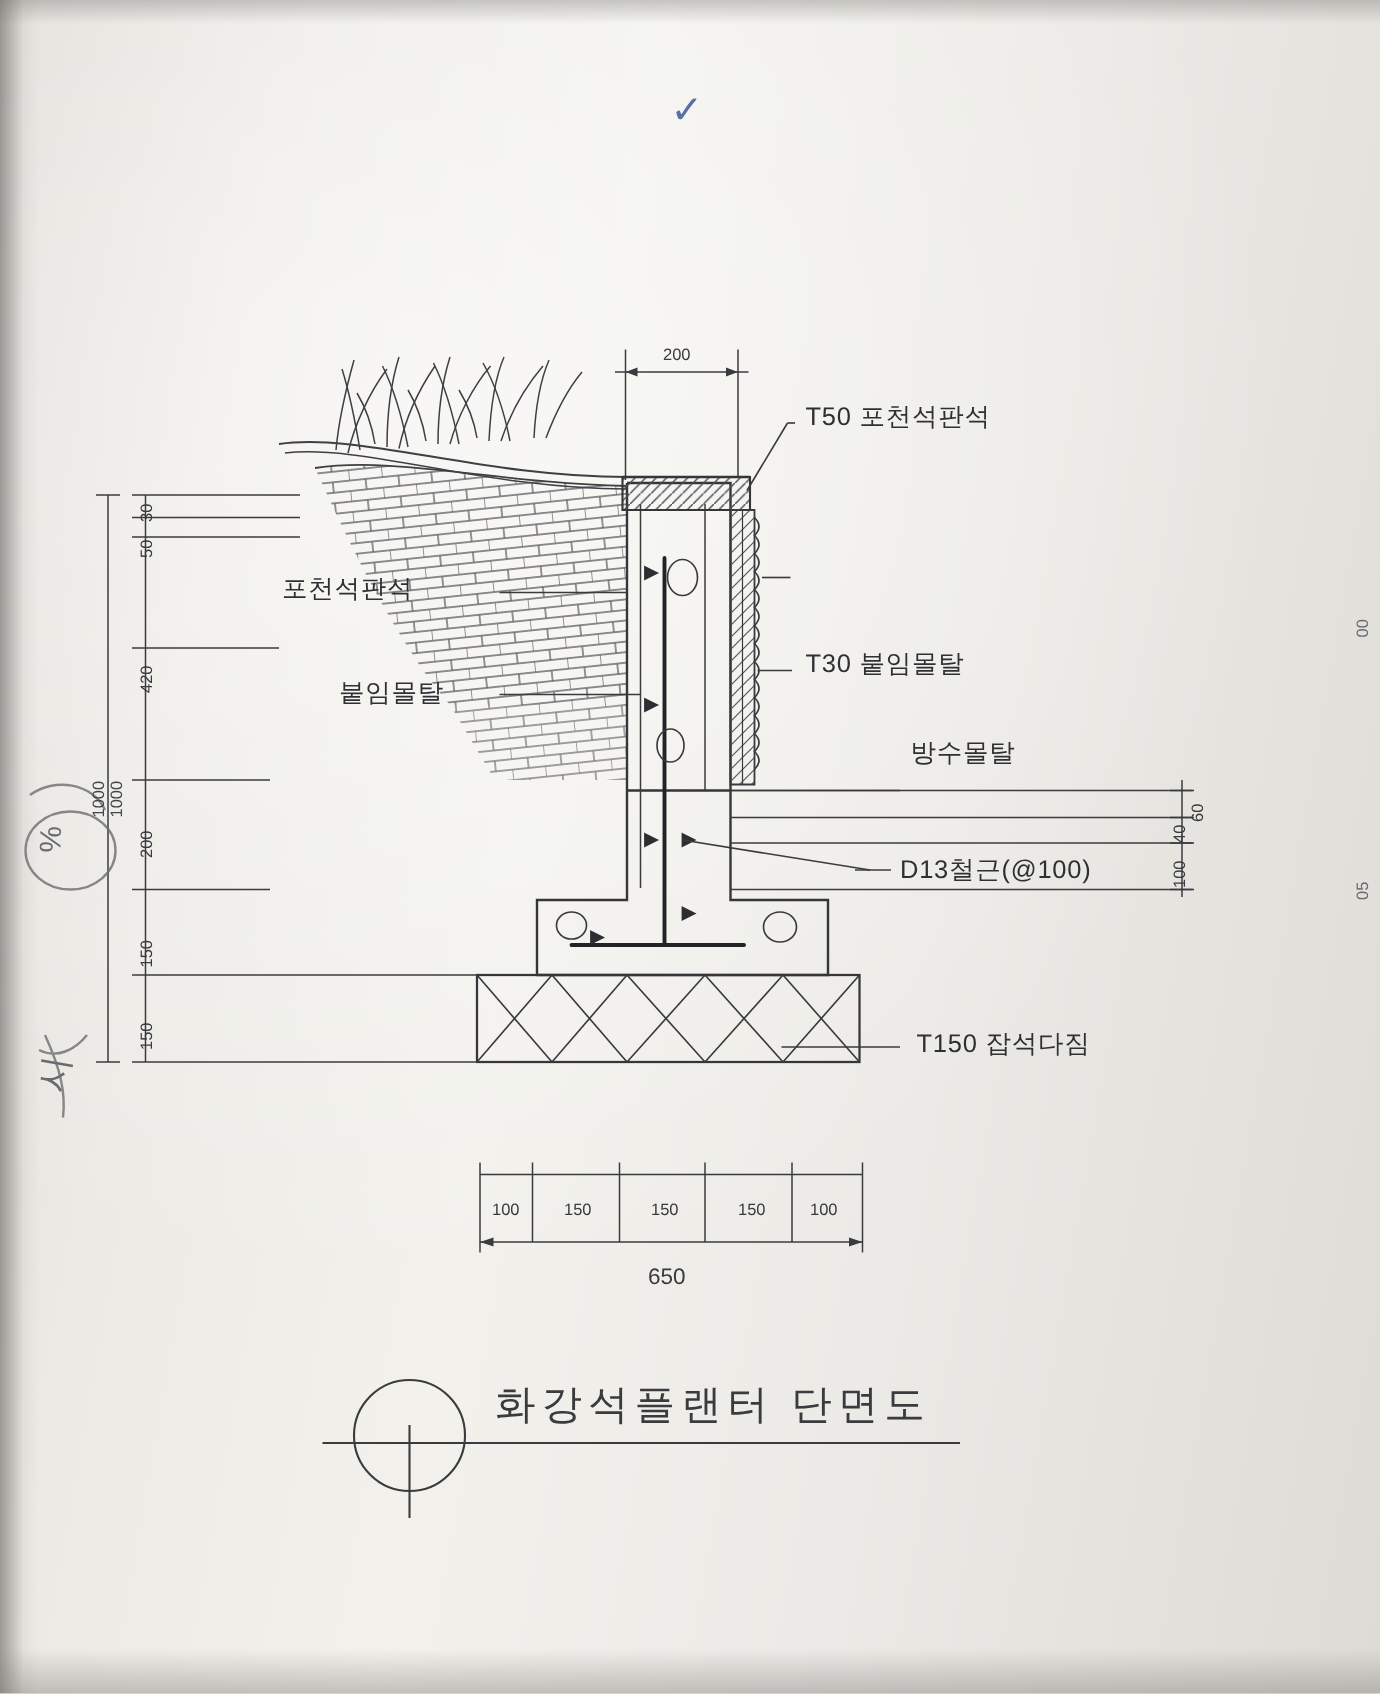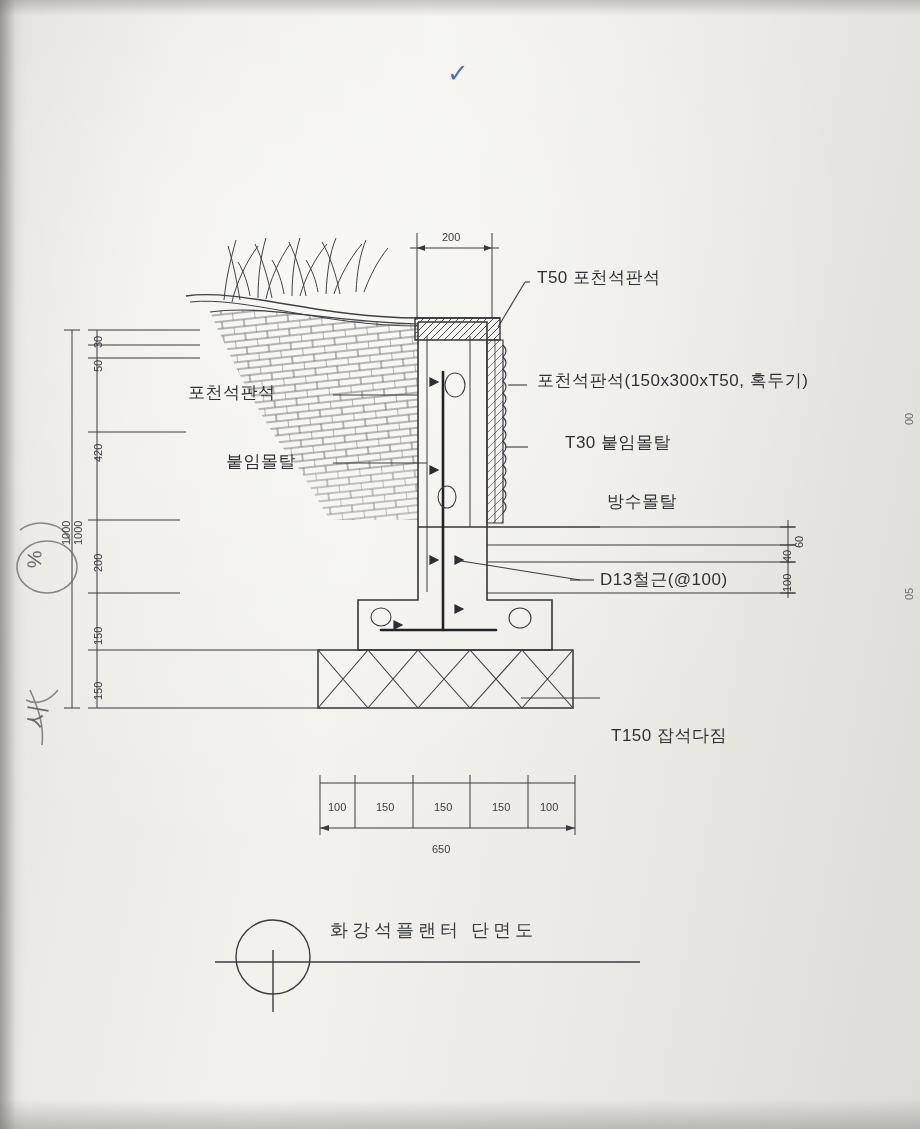--- a/index.html
+++ b/index.html
@@ -64,21 +64,21 @@
     font-size: 11px;
     color: #3a3b3f;
   }
   .dim-v {
     font-size: 11px;
     color: #3a3b3f;
     transform: rotate(-90deg);
     transform-origin: left top;
   }
   .title-text {
-    font-size: 18px;
+    font-size: 27px;
     letter-spacing: 4px;
     color: #3a3b3e;
   }
   .blue-mark {
     position: absolute;
     color: #5a6fa8;
     font-size: 26px;
   }
   .pencil {
     position: absolute;
@@ -259,31 +259,30 @@
       <ellipse cx="47" cy="567" rx="30" ry="26"></ellipse>
       <path d="M20 530 C36 518 62 522 70 540"></path>
       <path d="M30 690 C40 712 44 728 42 745 M26 700 C38 706 50 700 58 690"></path>
     </g>
   </svg>
 
   <div class="lbl lbl-ko" style="left:537px; top:266px;">T50 포천석판석</div>
 
   <div class="lbl lbl-ko" style="left:188px; top:381px;">포천석판석</div>
 
-  <div class="lbl lbl-ko" style="left:537px; top:369px;">포천석판석(150x300xT50,  혹두기)</div>
 
   <div class="lbl lbl-ko" style="left:226px; top:450px;">붙임몰탈</div>
 
-  <div class="lbl lbl-ko" style="left:537px; top:431px;margin-left:28px;">T30 붙임몰탈</div>
+  <div class="lbl lbl-ko" style="left:537px; top:431px;">T30 붙임몰탈</div>
 
   <div class="lbl lbl-ko" style="left:607px; top:490px;">방수몰탈</div>
 
   <div class="lbl lbl-ko" style="left:600px; top:568px;">D13철근(@100)</div>
 
-  <div class="lbl lbl-ko" style="left:611px; top:684px;margin-top:40px;">T150 잡석다짐</div>
+  <div class="lbl lbl-ko" style="left:611px; top:684px;">T150 잡석다짐</div>
 
   <div class="lbl dim" style="left:442px; top:231px;">200</div>
 
   <div class="lbl dim-v" style="left:92px; top:348px;">30</div>
   <div class="lbl dim-v" style="left:92px; top:372px;">50</div>
   <div class="lbl dim-v" style="left:92px; top:462px;">420</div>
   <div class="lbl dim-v" style="left:92px; top:572px;">200</div>
   <div class="lbl dim-v" style="left:92px; top:645px;">150</div>
   <div class="lbl dim-v" style="left:92px; top:700px;">150</div>
 
@@ -295,21 +294,21 @@
   <div class="lbl dim-v" style="left:781px; top:592px;">100</div>
 
   <div class="lbl dim-v" style="left:903px; top:425px; color:#6a6b70;">00</div>
   <div class="lbl dim-v" style="left:903px; top:600px; color:#6a6b70;">05</div>
 
   <div class="lbl dim" style="left:328px; top:801px;">100</div>
   <div class="lbl dim" style="left:376px; top:801px;">150</div>
   <div class="lbl dim" style="left:434px; top:801px;">150</div>
   <div class="lbl dim" style="left:492px; top:801px;">150</div>
   <div class="lbl dim" style="left:540px; top:801px;">100</div>
-  <div class="lbl dim" style="left:432px; top:843px; font-size:11px;">650</div>
+  <div class="lbl dim" style="left:432px; top:843px; font-size:15px;">650</div>
 
   <div class="lbl title-text" style="left:330px; top:918px;">화강석플랜터  단면도</div>
 
   <div class="blue-mark" style="left:447px; top:58px;">✓</div>
 
   <div class="pencil" style="left:26px; top:548px; transform:rotate(-88deg);">%</div>
   <div class="pencil" style="left:24px; top:700px; transform:rotate(-80deg); font-size:24px;">시</div>
 
   <div class="edge-shadow-left"></div>
   <div class="edge-shadow-top"></div>

